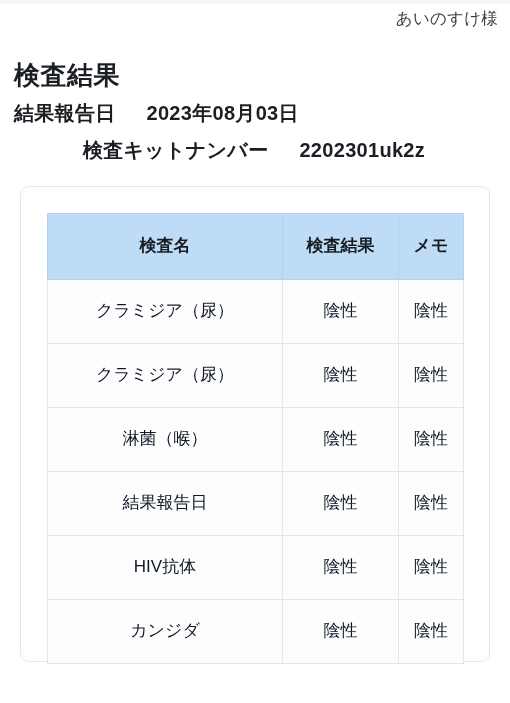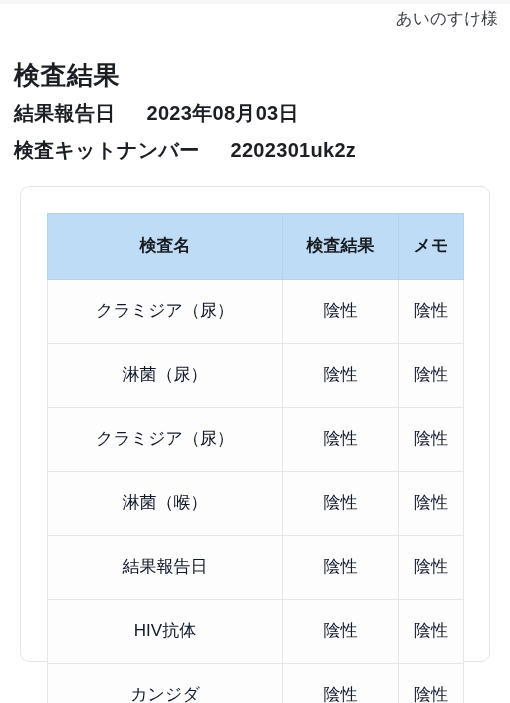--- a/index.html
+++ b/index.html
@@ -80,20 +80,21 @@
     align-items: baseline;
     font-size: 20px;
     font-weight: bold;
     color: #1b1f24;
     line-height: 31px;
     white-space: nowrap;
     letter-spacing: 0.3px;
   }
   .meta-line + .meta-line {
     margin-top: 6px;
+    justify-content: center;
   }
   .meta-label {
     font-weight: bold;
   }
   .meta-value {
     font-weight: bold;
     margin-left: 31px;
   }
 
   
@@ -186,25 +187,20 @@
           <th>メモ</th>
         </tr>
       </thead>
       <tbody>
         <tr>
           <td>クラミジア（尿）</td>
           <td>陰性</td>
           <td>陰性</td>
         </tr>
         <tr>
-          <td>淋菌（尿）</td>
-          <td>陰性</td>
-          <td>陰性</td>
-        </tr>
-        <tr>
           <td>クラミジア（尿）</td>
           <td>陰性</td>
           <td>陰性</td>
         </tr>
         <tr>
           <td>淋菌（喉）</td>
           <td>陰性</td>
           <td>陰性</td>
         </tr>
         <tr>

